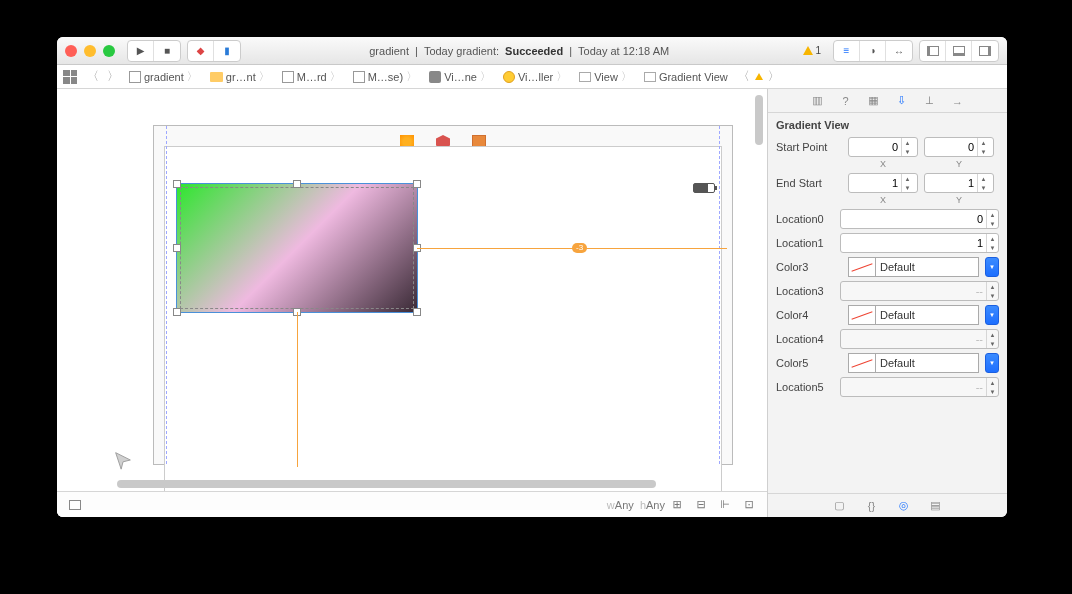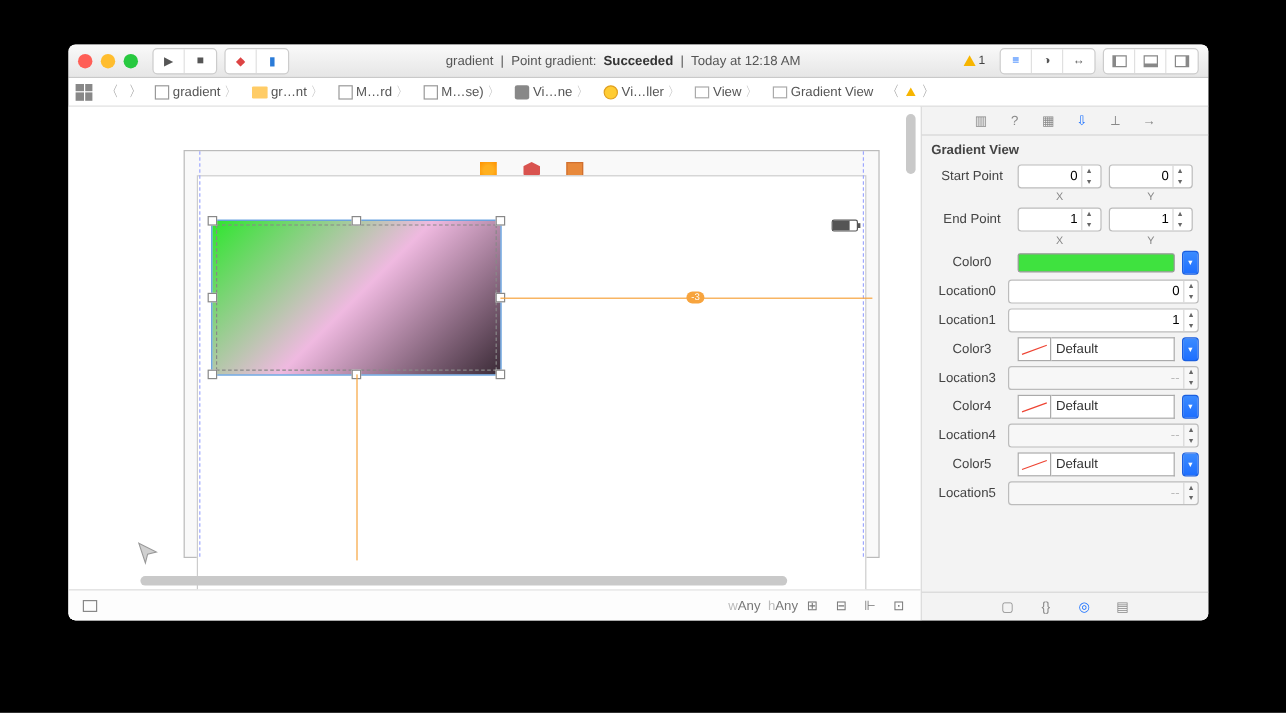--- a/index.html
+++ b/index.html
@@ -75,21 +75,21 @@
 .bb-sq{width:12px;height:10px;border:1px solid #888;}
 
 
 .inspector{ width:240px; background:#f3f3f3; border-left:1px solid #cfcfcf; display:flex; flex-direction:column; font-size:11px; color:#333; }
 .insp-top{height:24px;border-bottom:1px solid #d6d6d6;display:flex;align-items:center;justify-content:center;gap:12px;}
 .insp-top .ti{width:16px;height:16px;display:flex;align-items:center;justify-content:center;color:#888;}
 .insp-top .ti.active{color:#1e73ff;}
 .insp-scroll{flex:1;overflow:auto;padding:4px 8px 2px 8px;}
 .sec-title{font-weight:600;font-size:11px;color:#444;margin:2px 0 6px 0;}
 .row{display:flex;align-items:center;margin-bottom:4px;gap:4px;}
-.row .lbl{width:68px;text-align:center;color:#444;}
+.row .lbl{width:68px;text-align:left;color:#444;}
 .xy-wrap{display:flex;gap:6px;}
 .numfield{position:relative;width:70px;height:20px;background:#fff;border:1px solid #bcbcbc;border-radius:3px;display:flex;align-items:center;}
 .numfield input{border:none;width:52px;text-align:right;font-size:11px;padding-right:3px;outline:none;background:transparent;}
 .stepper{width:12px;height:100%;border-left:1px solid #d6d6d6;display:flex;flex-direction:column;}
 .stepper div{flex:1;display:flex;align-items:center;justify-content:center;font-size:6px;color:#666;}
 .sub-xy{display:flex;gap:6px;margin:-2px 0 4px 72px;}
 .sub-xy span{width:70px;text-align:center;font-size:9px;color:#888;}
 .colorwell{flex:1;height:20px;display:flex;align-items:center;}
 .swatch{flex:1;height:16px;border:1px solid #999;border-radius:2px;}
 .dd{width:14px;height:20px;background:linear-gradient(#3b8bff,#1e6fff);border:1px solid #1a5fe0;border-radius:3px;display:flex;align-items:center;justify-content:center;color:#fff;font-size:7px;margin-left:2px;}
@@ -120,21 +120,21 @@
       <div>▶</div>
       <div>■</div>
     </div>
     <div class="tb-seg">
       <div style="color:#d44;">◆</div>
       <div style="color:#2a7bd8;">▮</div>
     </div>
     <div class="status">
       <span>gradient</span>
       <span>|</span>
-      <span>Point gradient:</span>
+      <span>Today gradient:</span>
       <span class="bold">Succeeded</span>
       <span>|</span>
       <span>Today at 12:18 AM</span>
     </div>
     <div class="warn-badge">
       <div class="warn-tri"></div>
       <span>1</span>
     </div>
     <div class="tb-right">
       <div class="tb-seg">
@@ -305,21 +305,21 @@
                 </div>
               </div>
           </div>
         </div>
         <div class="sub-xy">
             <span>X</span>
             <span>Y</span>
           </div>
 
         <div class="row">
-          <div class="lbl">End Point</div>
+          <div class="lbl">End Start</div>
           <div class="xy-wrap">
             <div class="numfield">
                 <input value="1" style="">
                 <div class="stepper">
                   <div>▲</div>
                   <div>▼</div>
                 </div>
               </div>
             <div class="numfield">
                 <input value="1" style="">
@@ -329,27 +329,20 @@
                 </div>
               </div>
           </div>
         </div>
         <div class="sub-xy">
             <span>X</span>
             <span>Y</span>
           </div>
 
         <div class="row">
-          <div class="lbl">Color0</div>
-          <div class="colorwell">
-              <div class="swatch" style="background:#3fe23f;"></div>
-            </div>
-          <div class="dd">▾</div>
-        </div>
-        <div class="row">
           <div class="lbl">Location0</div>
           <div class="locfield">
               <input value="0" style="">
               <div class="stepper">
                 <div>▲</div>
                 <div>▼</div>
               </div>
             </div>
         </div>
 

